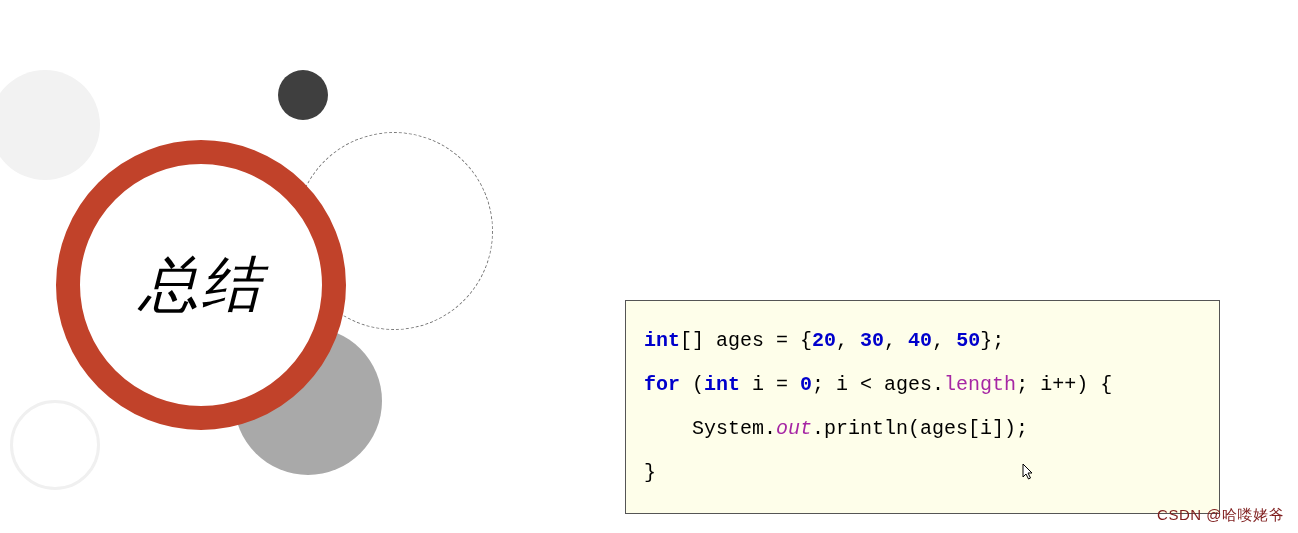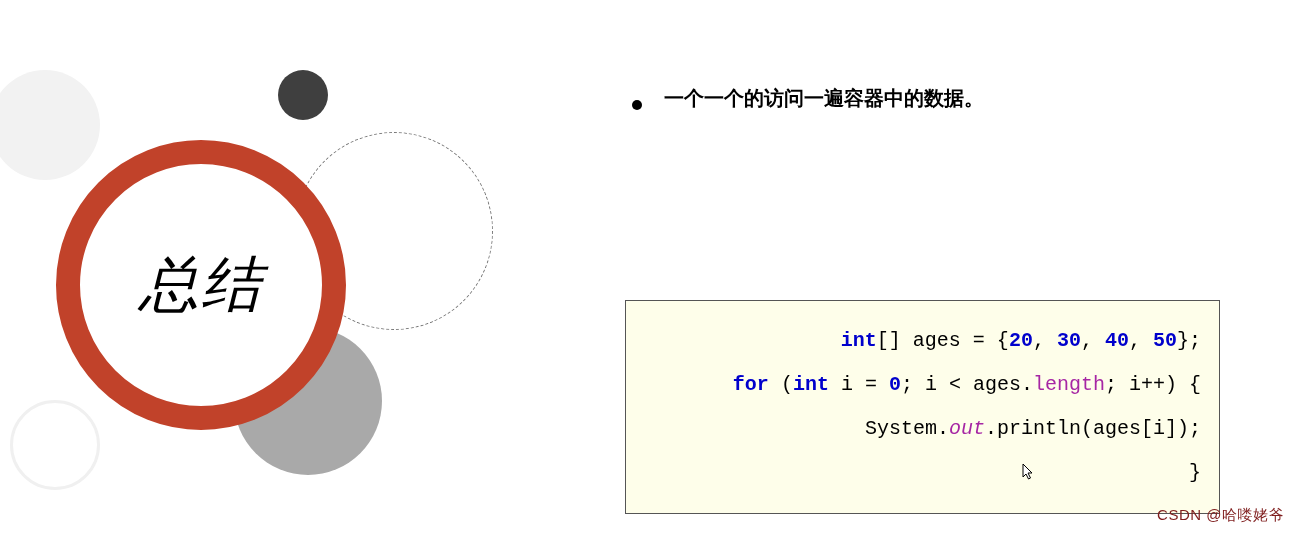--- a/index.html
+++ b/index.html
@@ -119,21 +119,20 @@
       left: 625px;
       top: 300px;
       width: 595px;
       background: #fefeea;
       border: 1.5px solid #555;
       padding: 18px 18px 18px 18px;
       font-family: Consolas, "Courier New", monospace;
       font-size: 20px;
       line-height: 2.2;
       white-space: pre;
-      text-align: right;
     }
     .kw  { color: #0000cc; font-weight: 600; }
     .num { color: #0000cc; font-weight: 600; }
     .fld { color: #a626a4; }
     .itf { color: #a626a4; font-style: italic; }
     .plain { color: #000; }
 
     .cursor-arrow {
       position: absolute;
       left: 1022px;
@@ -158,24 +157,20 @@
 <div class="circle-bg-top"></div>
 <div class="circle-bg-bottom"></div>
 <div class="circle-dashed"></div>
 <div class="circle-gray-solid"></div>
 <div class="circle-dark-small"></div>
 <div class="circle-main">
   <div class="circle-main-text">总结</div>
 </div>
 
 <div class="content">
-  <div class="bullet">
-    <div class="bullet-dot"></div>
-    <div class="bullet-text">一个一个的访问一遍容器中的数据。</div>
-  </div>
 </div>
 
 <div class="code-box"><span class="kw">int</span><span class="plain">[] ages = {</span><span class="num">20</span><span class="plain">, </span><span class="num">30</span><span class="plain">, </span><span class="num">40</span><span class="plain">, </span><span class="num">50</span><span class="plain">};</span>
 <span class="kw">for </span><span class="plain">(</span><span class="kw">int</span><span class="plain"> i = </span><span class="num">0</span><span class="plain">; i &lt; ages.</span><span class="fld">length</span><span class="plain">; i++) {</span>
 <span class="plain">    System.</span><span class="itf">out</span><span class="plain">.println(ages[i]);</span>
 <span class="plain">}</span></div>
 
 <div class="cursor-arrow">
   <svg width="14" height="18" viewBox="0 0 14 18">
     <path d="M1 1 L1 14 L4 11 L6.5 16 L8.5 15 L6 10 L10 10 Z" fill="#fff" stroke="#000" stroke-width="1"></path>

